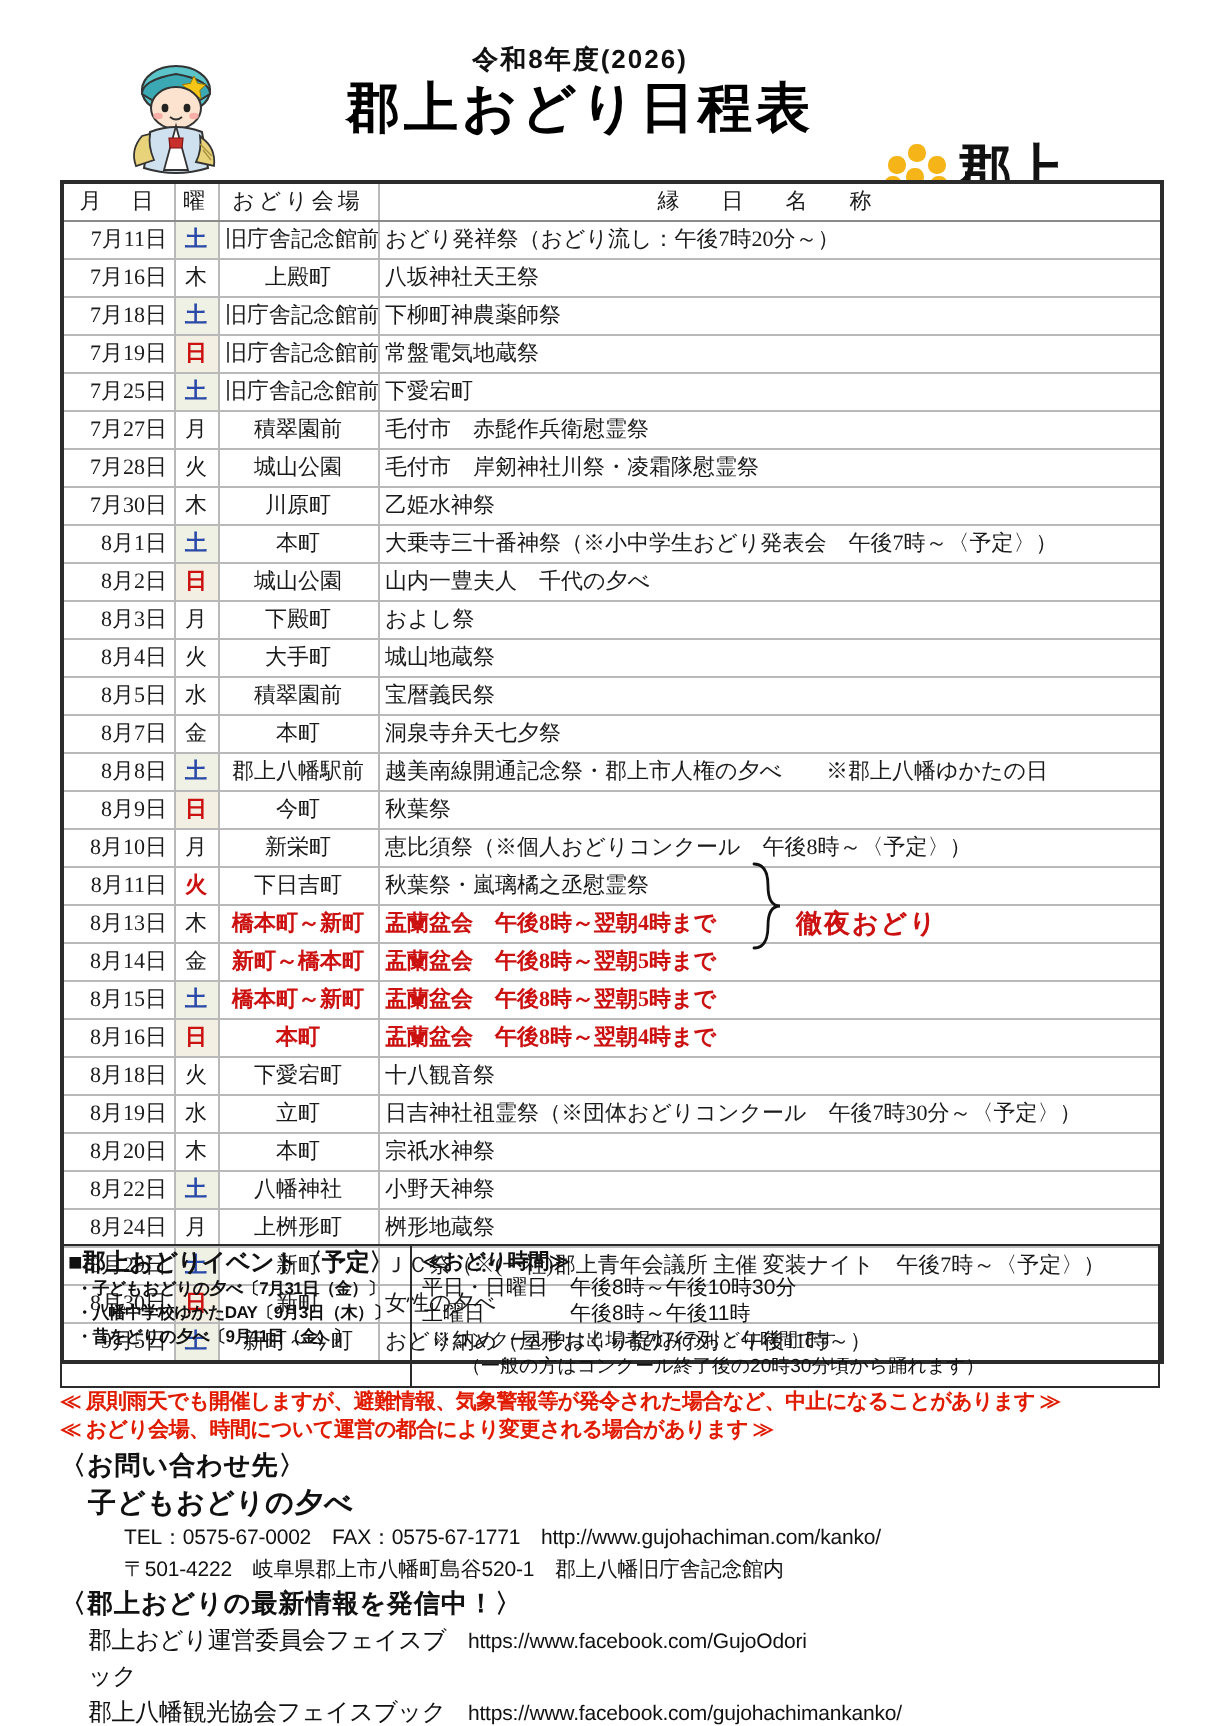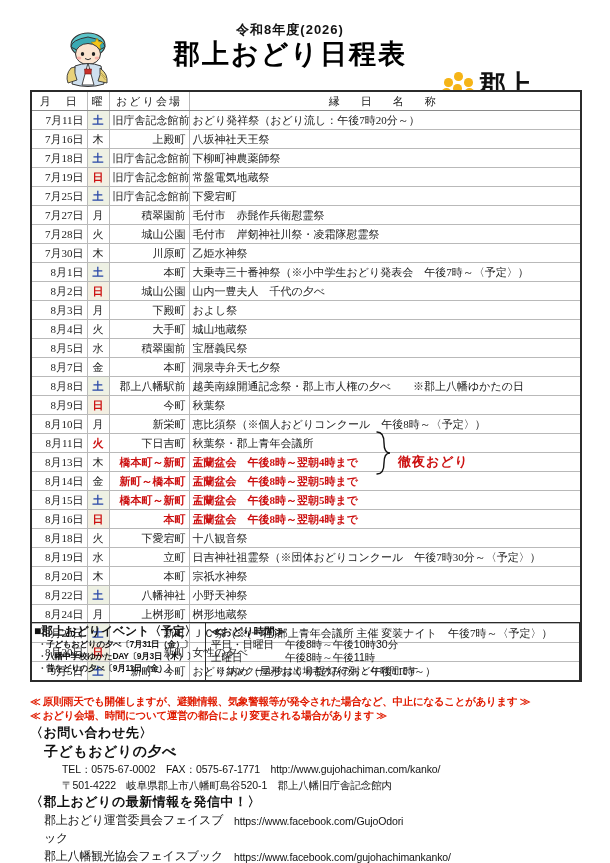--- a/index.html
+++ b/index.html
@@ -121,21 +121,21 @@
   }
   table.sched thead th.h-name { letter-spacing: 5px; }
   table.sched tbody tr td:first-child { border-left: 2px solid #2b2b2b; }
   table.sched tbody tr td:last-child  { border-right: 2px solid #2b2b2b; }
   table.sched thead th:first-child { border-left: 2px solid #2b2b2b; }
   table.sched thead th:last-child  { border-right: 2px solid #2b2b2b; }
   table.sched tbody tr:last-child td { border-bottom: 2px solid #2b2b2b; }
 
   td.date { text-align: right; padding-right: 4px; letter-spacing: 0px; }
   td.dow  { text-align: center; padding: 2px 0; }
-  td.place{ text-align: right; margin-top: 31px; }
+  td.place{ text-align: center; margin-top: 31px; }
   td.name { text-align: left; }
 
   .dow-sat { color: #2a49a8; background: #eef1e4; font-weight: bold; }
   .dow-sun { color: #cc1111; background: #f3efe2; font-weight: bold; }
   .dow-hol { color: #cc1111; font-weight: bold; }
 
   tr.allnight td.place,
   tr.allnight td.name { color: #cc1111; font-weight: bold; }
 
   
@@ -451,21 +451,21 @@
           <tr>
             <td class="date">8月10日</td>
             <td class="dow ">月</td>
             <td class="place">新栄町</td>
             <td class="name">恵比須祭（※個人おどりコンクール　午後8時～〈予定〉）</td>
           </tr>
           <tr>
             <td class="date">8月11日</td>
             <td class="dow dow-hol">火</td>
             <td class="place">下日吉町</td>
-            <td class="name">秋葉祭・郡上青年会議所</td>
+            <td class="name">秋葉祭・嵐璃橘之丞慰霊祭</td>
           </tr>
           <tr class="allnight">
             <td class="date">8月13日</td>
             <td class="dow ">木</td>
             <td class="place">橋本町～新町</td>
             <td class="name">盂蘭盆会　午後8時～翌朝4時まで</td>
           </tr>
           <tr class="allnight">
             <td class="date">8月14日</td>
             <td class="dow ">金</td>
@@ -554,20 +554,21 @@
 
     <div class="box-times">
       <div class="tm-head">≪おどり時間≫</div>
       <div class="tm-line">
         <span class="lbl">平日・日曜日</span><span>午後8時～午後10時30分</span>
       </div>
       <div class="tm-line">
         <span class="lbl">土曜日</span><span>午後8時～午後11時</span>
       </div>
       <div class="tm-note">※コンクール中は出場者のみのおどり時間です</div>
+      <div class="tm-note indent">（一般の方はコンクール終了後の20時30分頃から踊れます）</div>
     </div>
   </div>
 
   <div class="notice notice-1">≪ 原則雨天でも開催しますが、避難情報、気象警報等が発令された場合など、中止になることがあります ≫</div>
   <div class="notice notice-2">≪ おどり会場、時間について運営の都合により変更される場合があります ≫</div>
 
   <div class="contact">
     <div class="c-head">〈お問い合わせ先〉</div>
     <div class="c-org">子どもおどりの夕べ</div>
     <div class="c-line">TEL：0575-67-0002　FAX：0575-67-1771　http://www.gujohachiman.com/kanko/</div>

